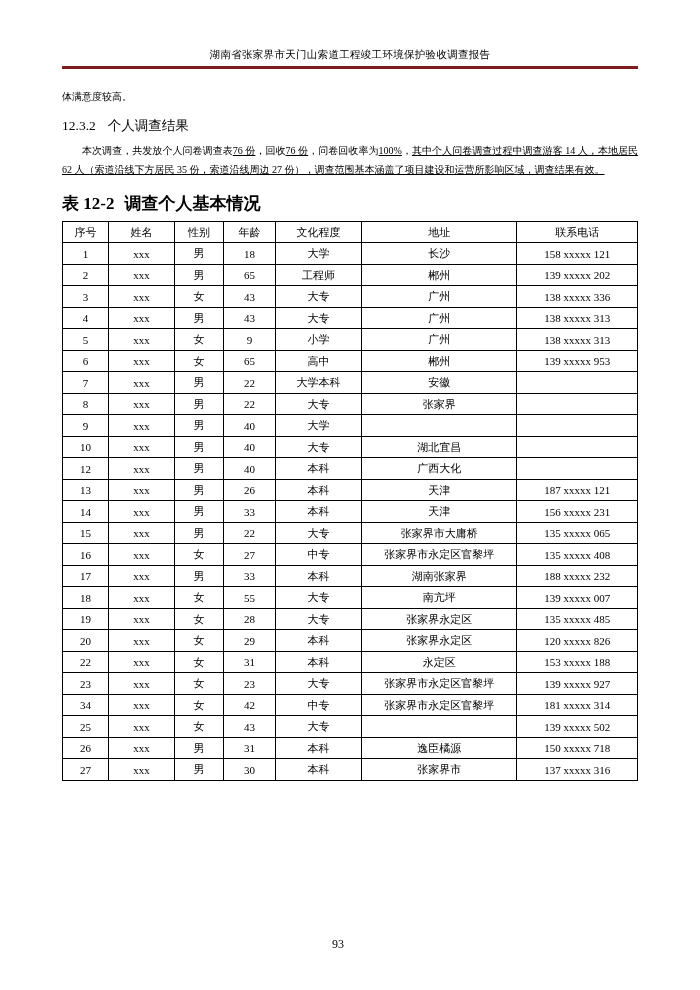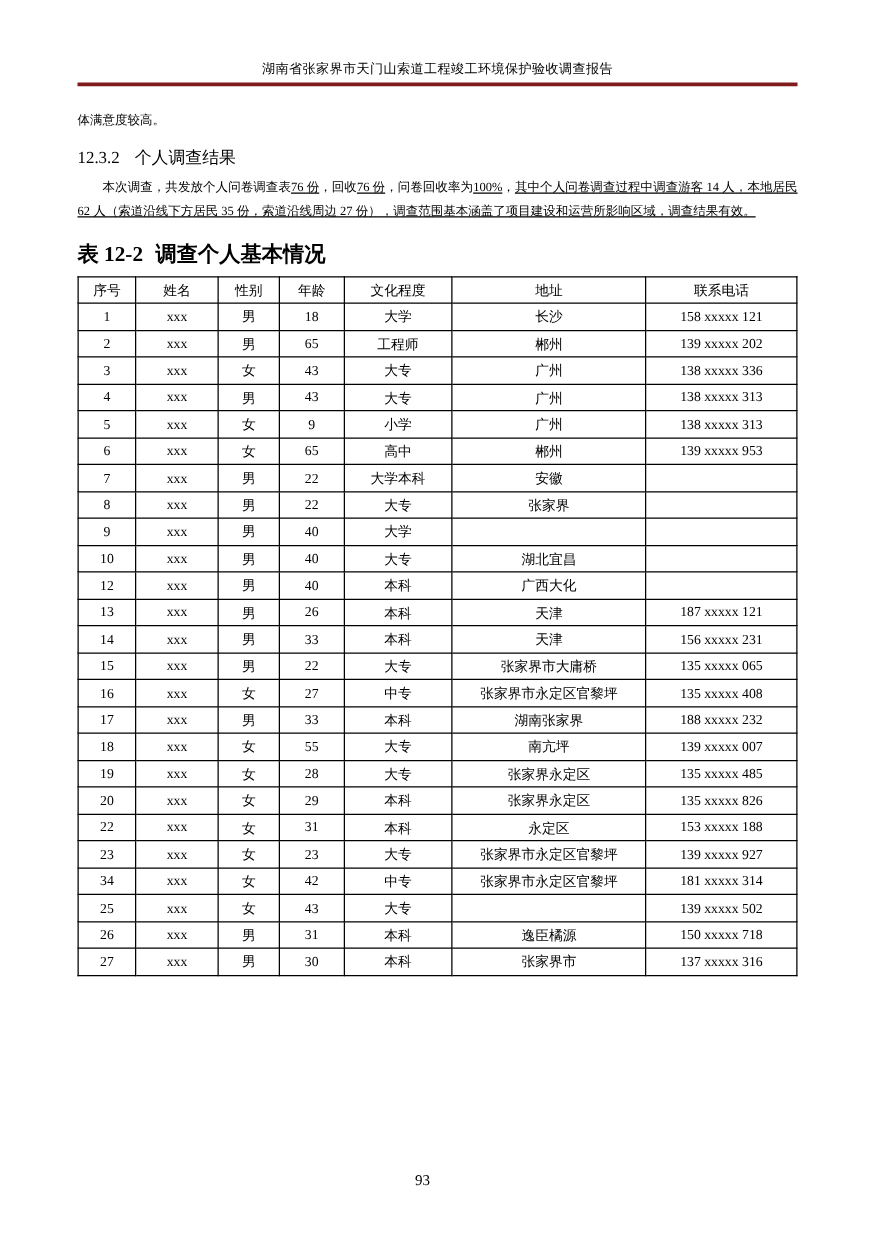--- a/index.html
+++ b/index.html
@@ -294,21 +294,21 @@
           <td>张家界永定区</td>
           <td>135 xxxxx 485</td>
         </tr>
         <tr>
           <td>20</td>
           <td>xxx</td>
           <td>女</td>
           <td>29</td>
           <td>本科</td>
           <td>张家界永定区</td>
-          <td>135 xxxxx 826</td>
+          <td>120 xxxxx 826</td>
         </tr>
         <tr>
           <td>22</td>
           <td>xxx</td>
           <td>女</td>
           <td>31</td>
           <td>本科</td>
           <td>永定区</td>
           <td>153 xxxxx 188</td>
         </tr>

